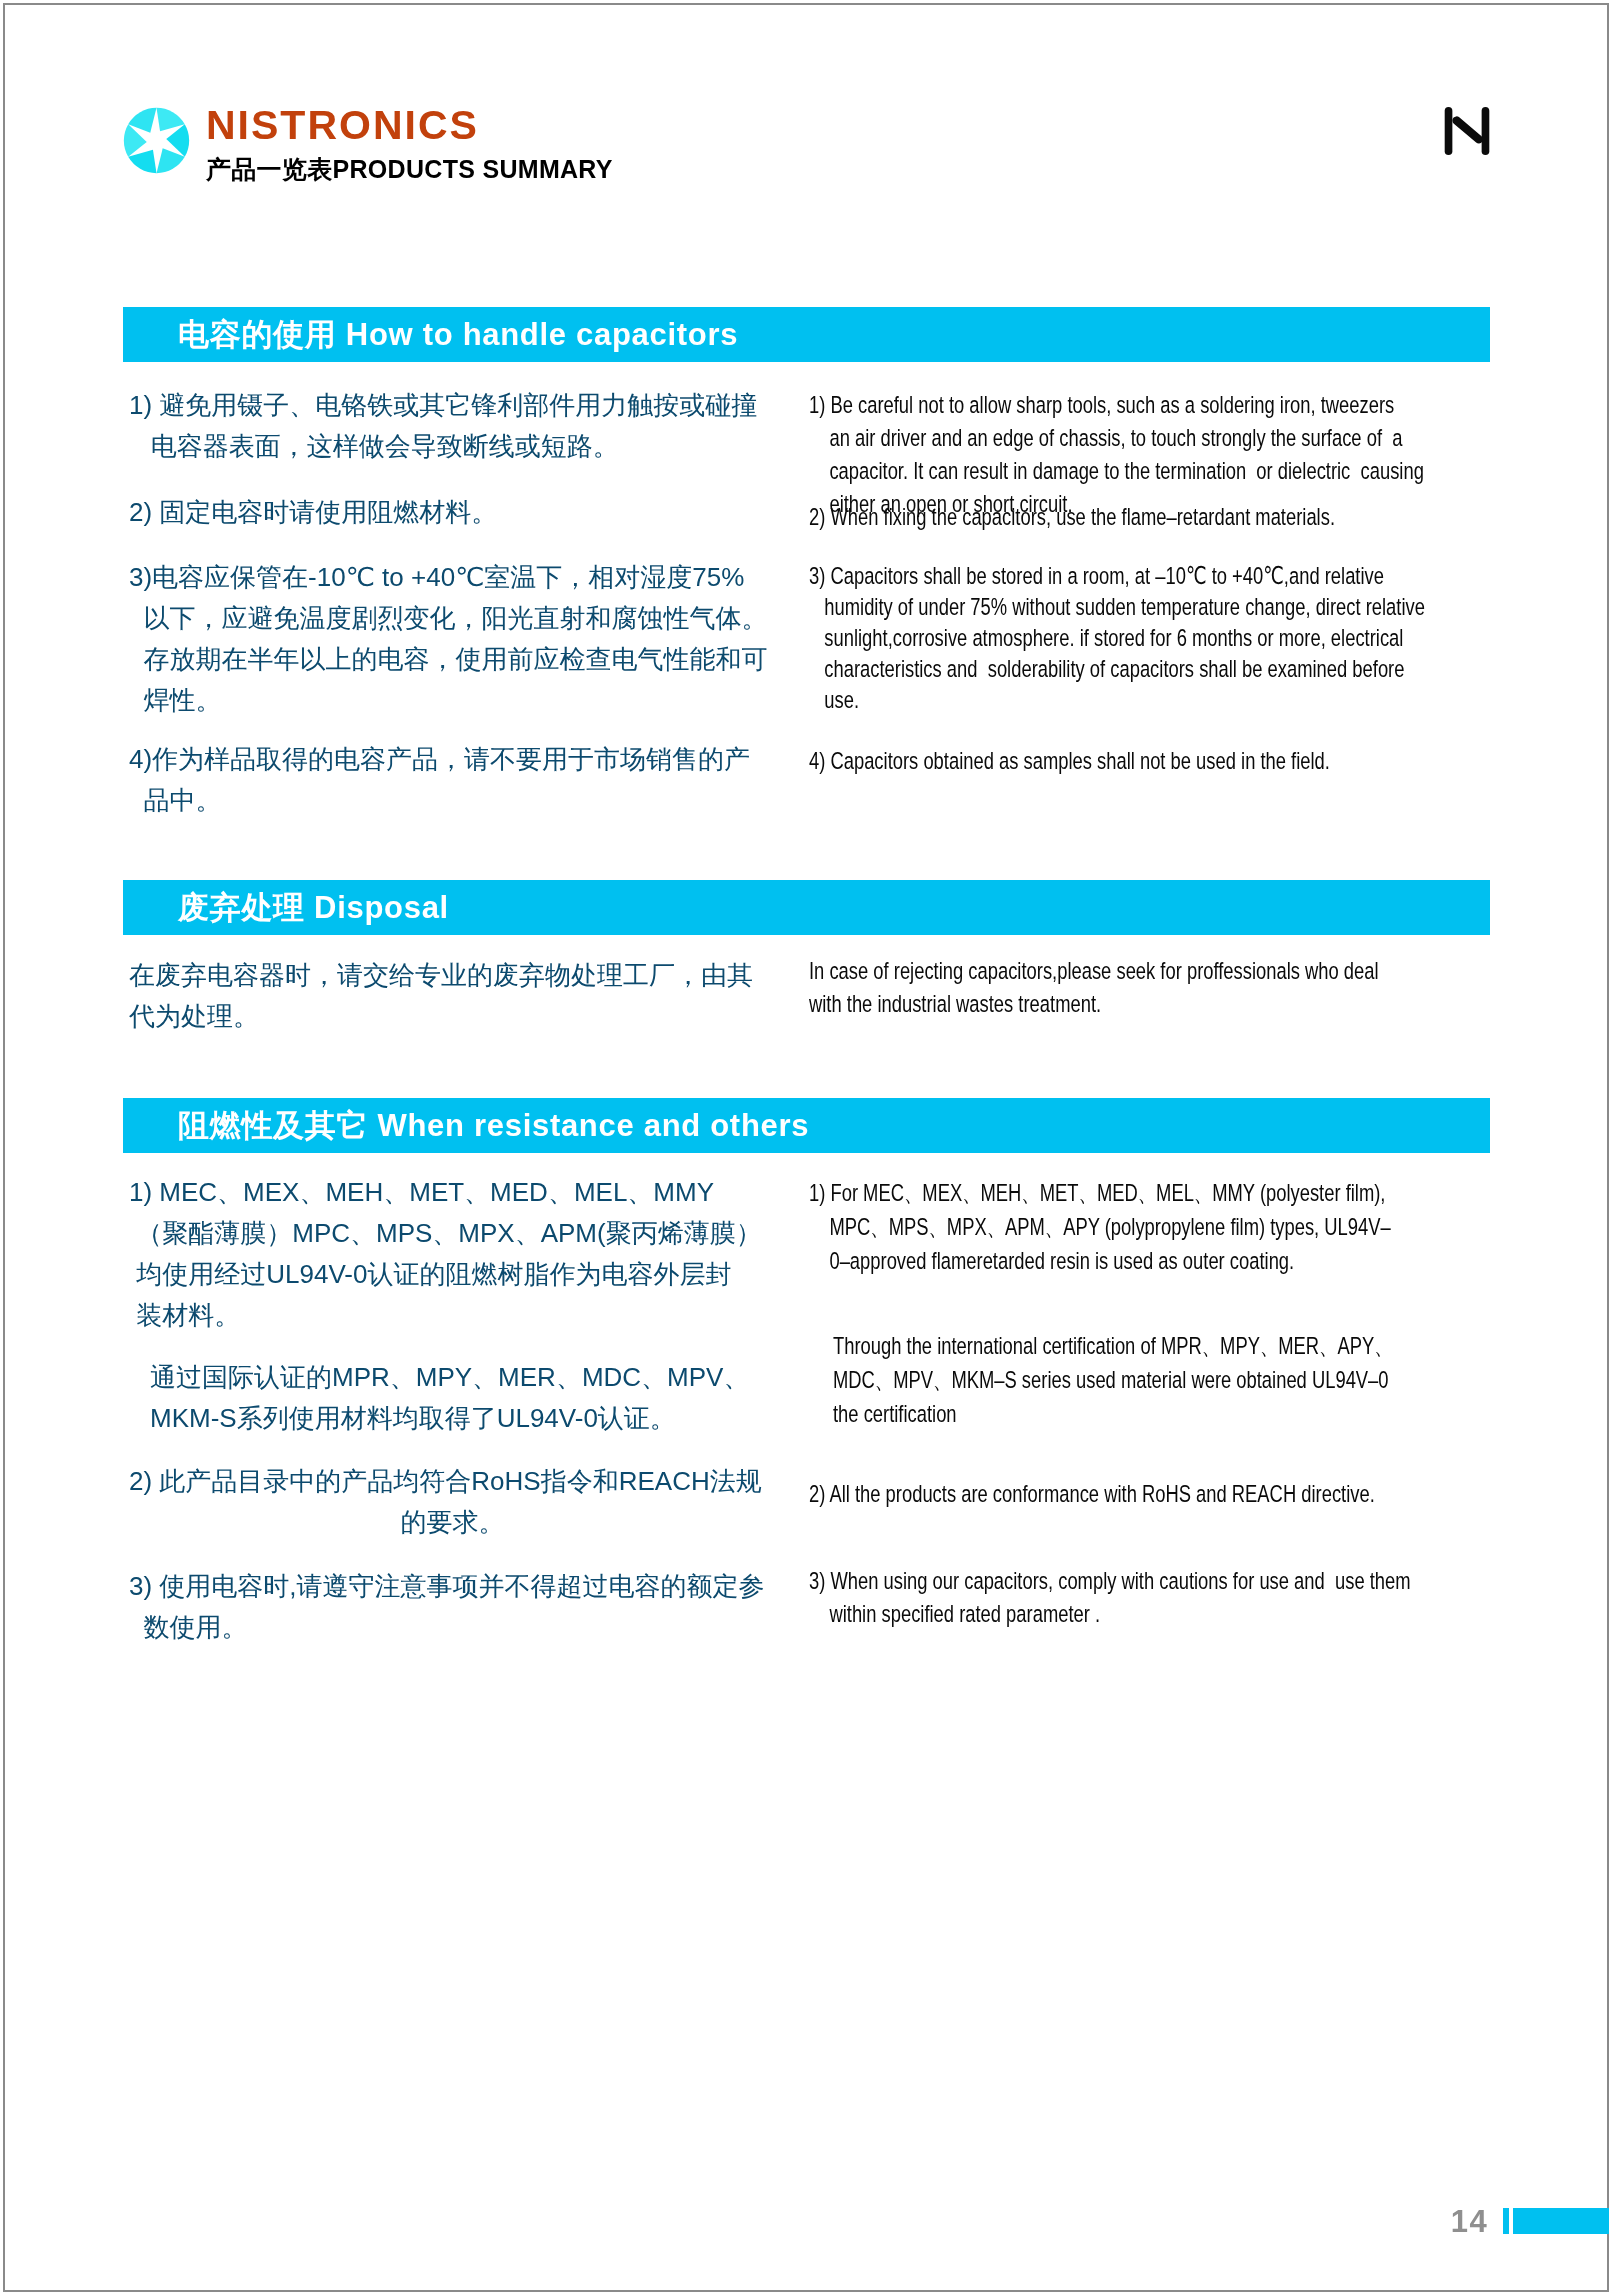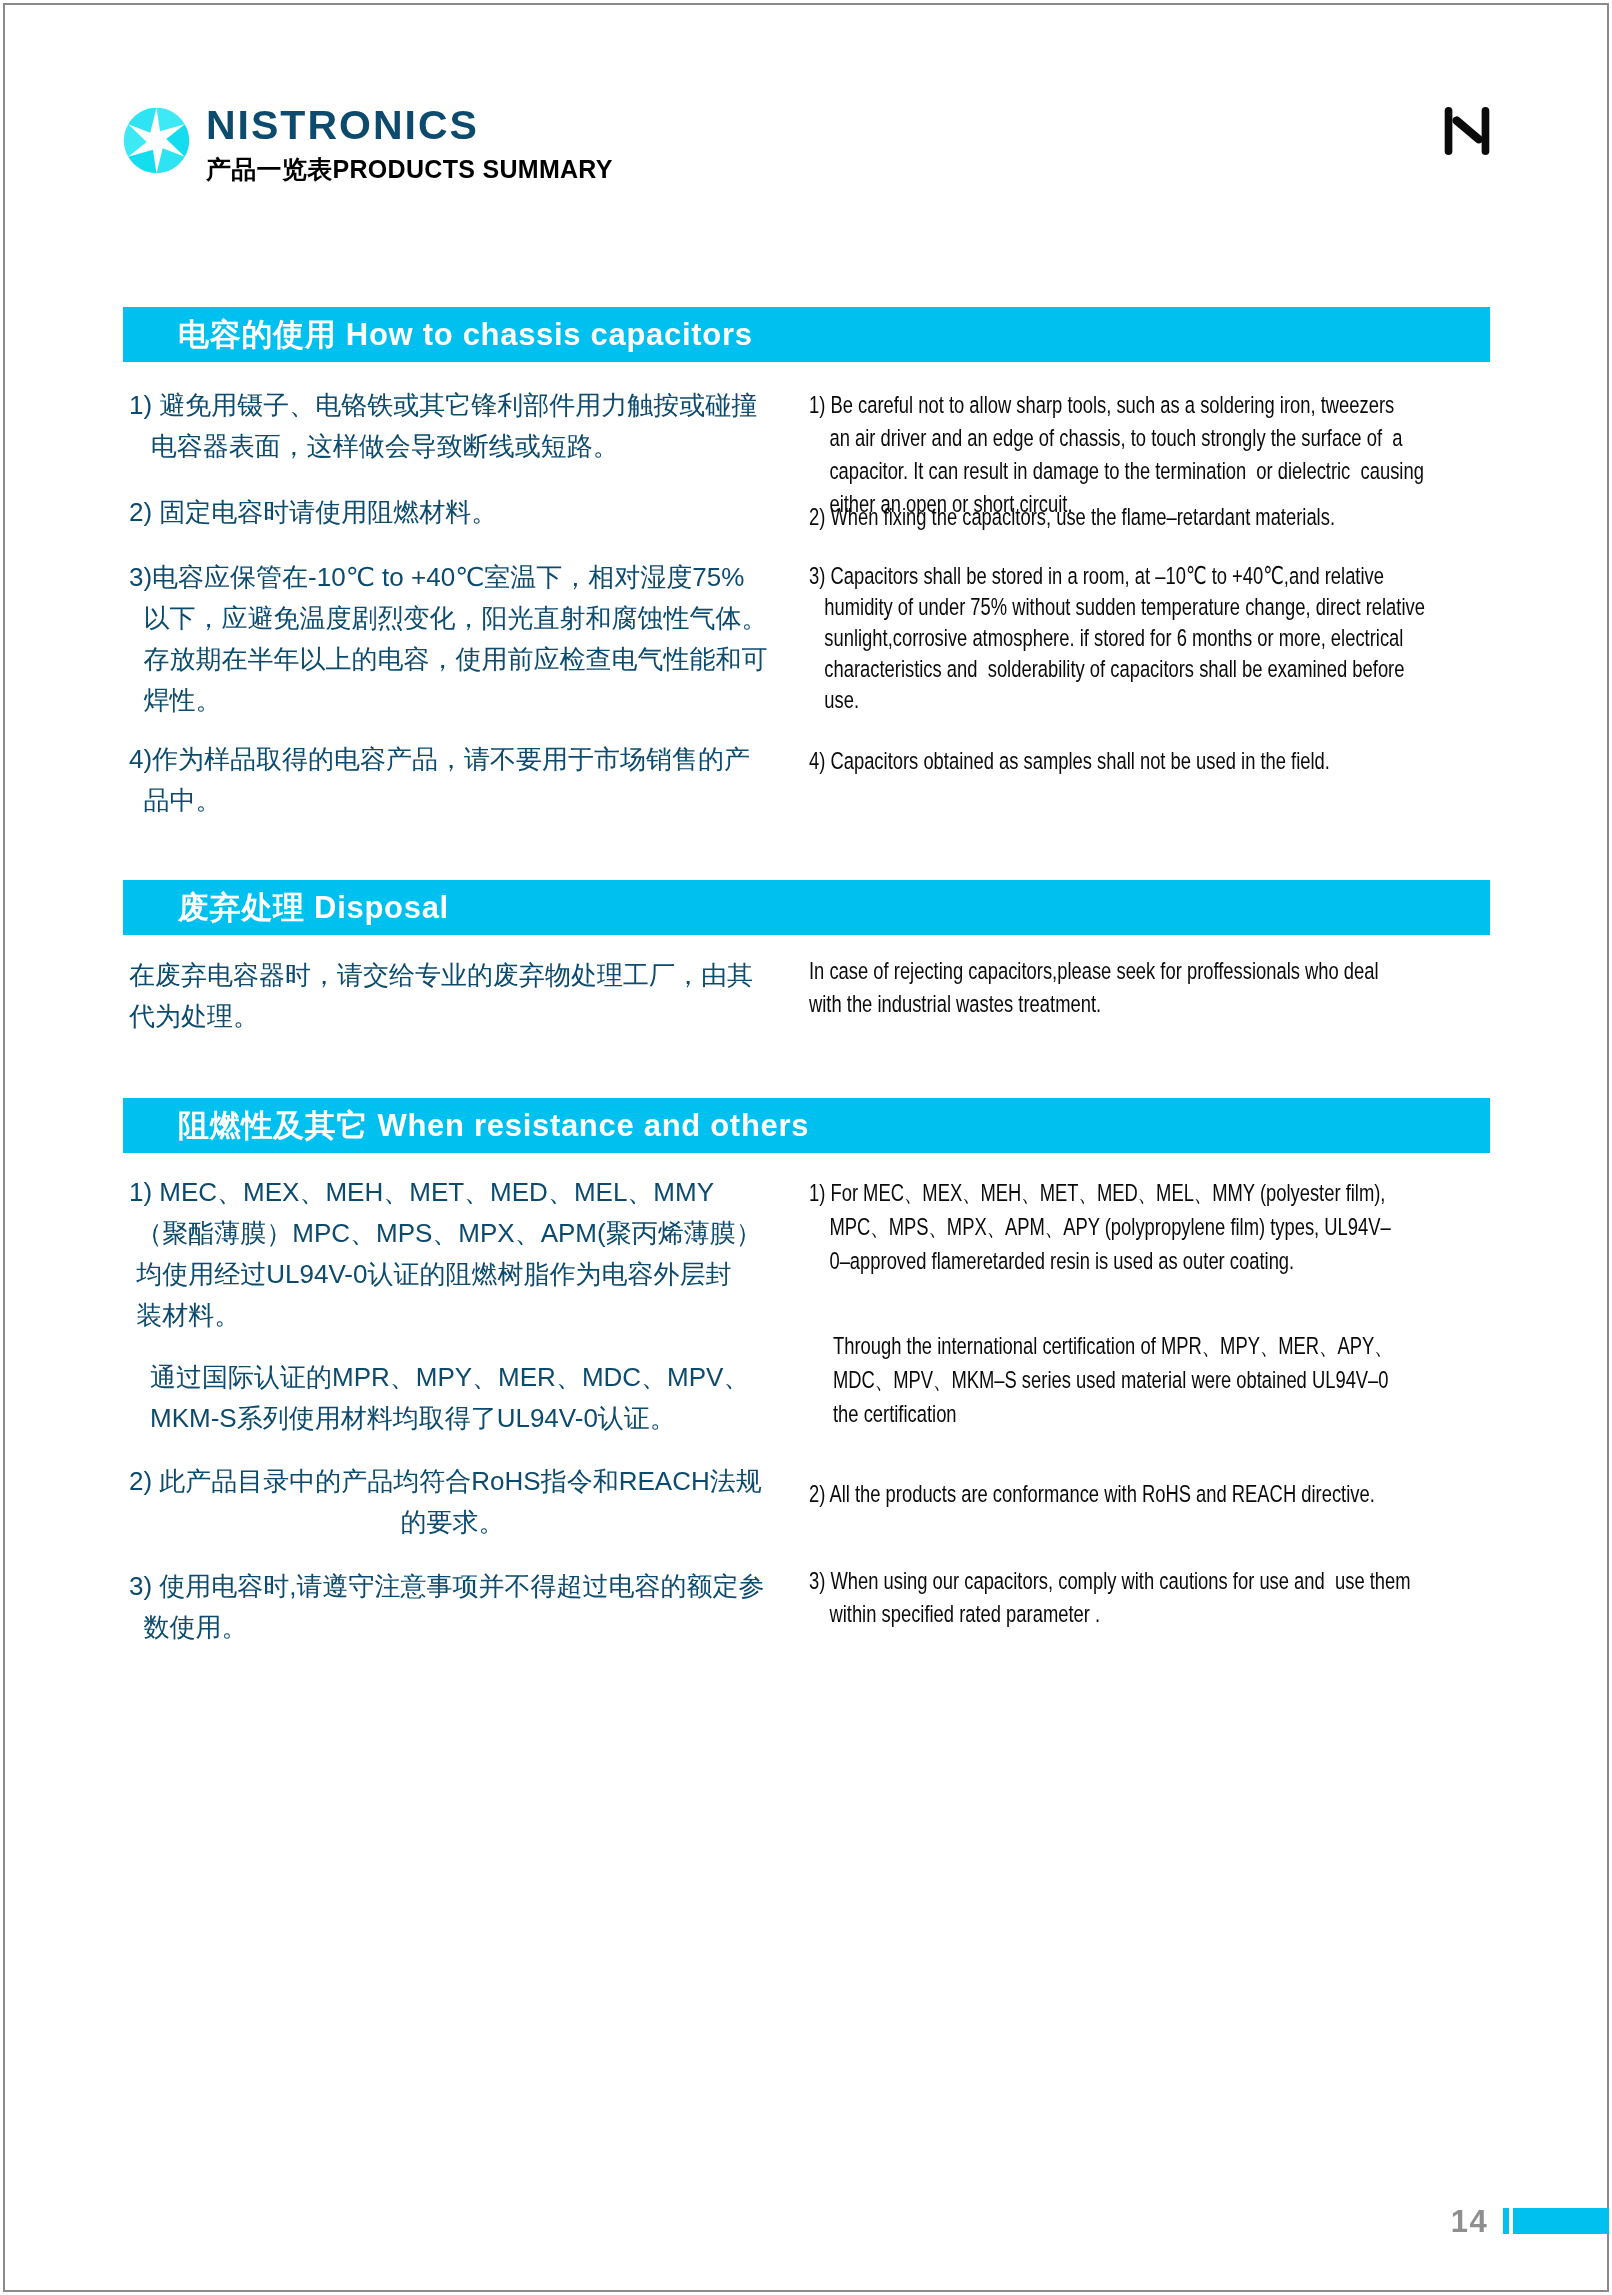--- a/index.html
+++ b/index.html
@@ -8,21 +8,21 @@
     font-family:"Liberation Sans","DejaVu Sans",sans-serif;color:#0a0a0a;overflow:hidden;
   }
   .frame{
     position:absolute;left:2.7px;top:2.7px;right:2.7px;bottom:2.7px;
     border:2px solid #8a8a8a;pointer-events:none;
   }
   
   .logo-icon{position:absolute;left:121px;top:105px;width:71px;height:71px;}
   .brand-name{
     position:absolute;left:206px;top:104px;font-size:41px;line-height:42px;
-    font-weight:bold;color:#0c4a6e;letter-spacing:2px;
+    font-weight:bold;color:#c2410c;letter-spacing:2px;
   }
   .brand-subtitle{
     position:absolute;left:206px;top:152px;font-size:25px;line-height:34px;
     font-weight:700;color:#000;letter-spacing:0.3px;
   }
   .n-mark{position:absolute;left:1444px;top:106px;width:46px;height:50px;}
   
   .secbar{
     position:absolute;left:123px;width:1367px;height:55px;background:#00c0f0;
     color:#ffffff;font-weight:bold;font-size:31px;line-height:55px;
@@ -68,21 +68,21 @@
 <div class="brand-subtitle">产品一览表PRODUCTS SUMMARY</div>
 <div class="n-mark">
   <svg width="46" height="50" viewBox="0 0 66 70" aria-hidden="true">
     <line x1="6.5" y1="6" x2="6.5" y2="64" stroke="#0b0b0b" stroke-width="11" stroke-linecap="round"></line>
     <line x1="59.5" y1="6" x2="59.5" y2="64" stroke="#0b0b0b" stroke-width="11" stroke-linecap="round"></line>
     <line x1="18" y1="20" x2="50" y2="47" stroke="#0b0b0b" stroke-width="12" stroke-linecap="round"></line>
   </svg>
 </div>
 
 <div class="secbar" style="top:307px;">
-  <span>电容的使用 How to chassis capacitors</span>
+  <span>电容的使用 How to handle capacitors</span>
 </div>
 <div class="cn" style="left:129px;top:385px;">1) 避免用镊子、电铬铁或其它锋利部件用力触按或碰撞
    电容器表面，这样做会导致断线或短路。</div>
 <div class="en" style="left:809px;top:388px;">1) Be careful not to allow sharp tools, such as a soldering iron, tweezers
     an air driver and an edge of chassis, to touch strongly the surface of  a
     capacitor. It can result in damage to the termination  or dielectric  causing
     either an open or short circuit.</div>
 <div class="cn" style="left:129px;top:492px;">2) 固定电容时请使用阻燃材料。</div>
 <div class="en" style="left:809px;top:500px;">2) When fixing the capacitors, use the flame–retardant materials.</div>
 <div class="cn" style="left:129px;top:557px;">3)电容应保管在-10℃ to +40℃室温下，相对湿度75%

